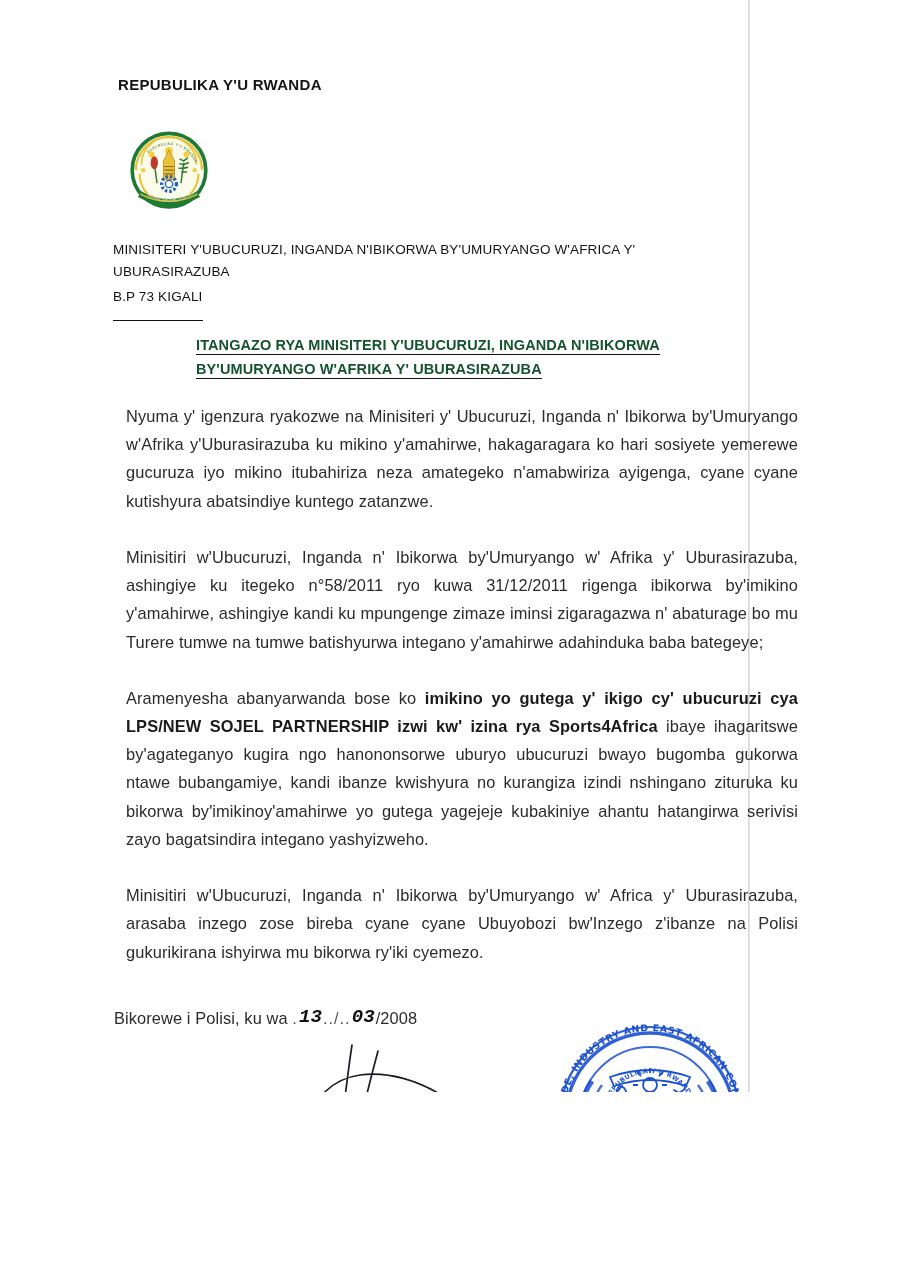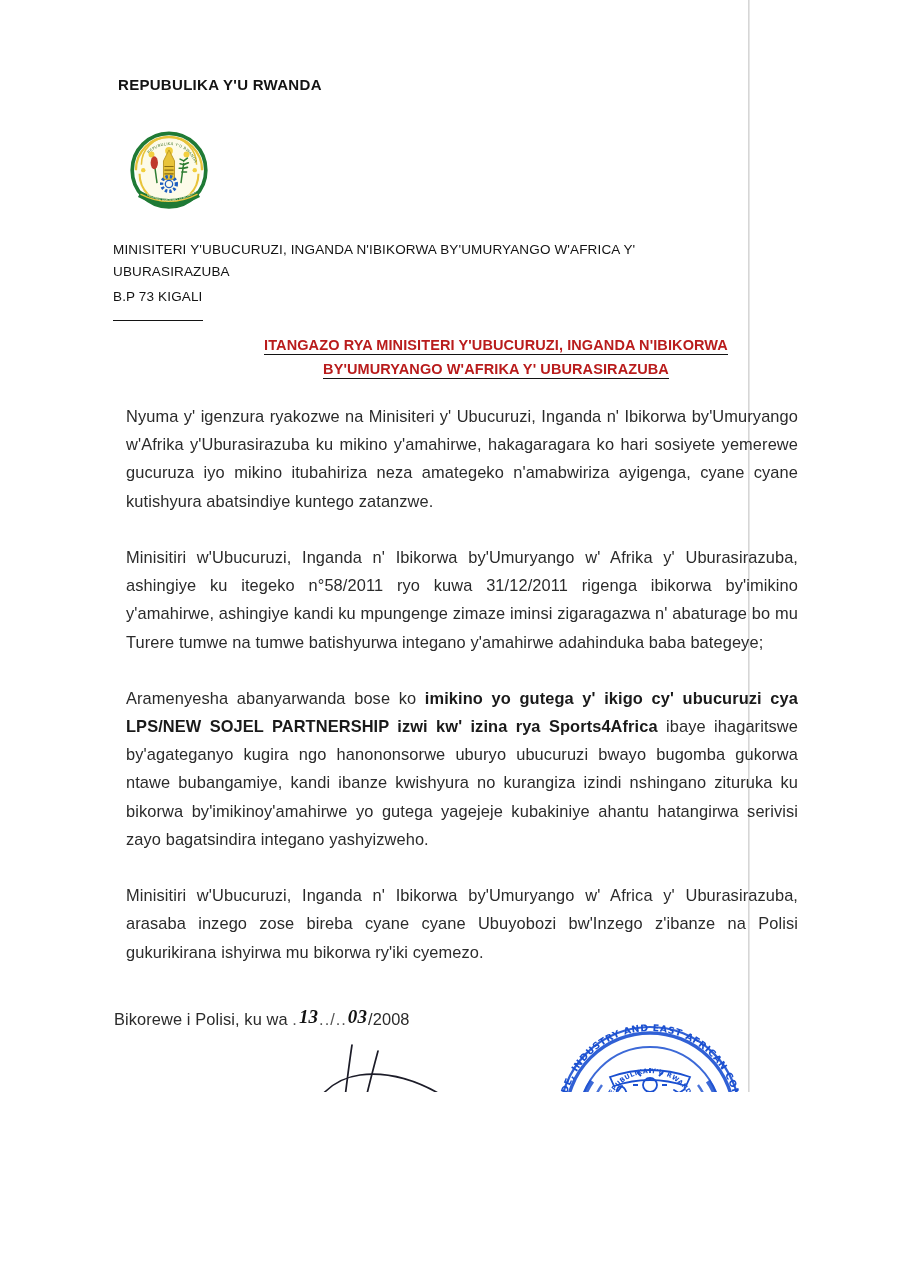--- a/index.html
+++ b/index.html
@@ -78,22 +78,21 @@
 
   .doc-title {
     position: absolute;
     left: 196px;
     top: 333px;
     width: 600px;
     font-size: 14.5px;
     font-weight: bold;
     line-height: 1.68;
     letter-spacing: .1px;
-    color: #b91c1c;
-    text-align: center;
+    color: #14532d;
   }
   .doc-title span {
     display: inline;
     border-bottom: 1.7px solid #131313;
     padding-bottom: 1px;
   }
 
   
   .body-col {
     position: absolute;
@@ -119,21 +118,21 @@
     position: absolute;
     left: 114px;
     top: 1008px;
     font-size: 16.4px;
     color: #2b2b2b;
     letter-spacing: .1px;
     white-space: nowrap;
   }
   .dots { letter-spacing: 1px; color:#555; }
   .hw {
-    font-family: Liberation Serif, serif;
+    font-family: Liberation Mono, monospace;
     font-style: italic;
     font-weight: bold;
     font-size: 19px;
     color: #111;
     position: relative;
     top: -2px;
     padding: 0 1px;
   }
 
   

